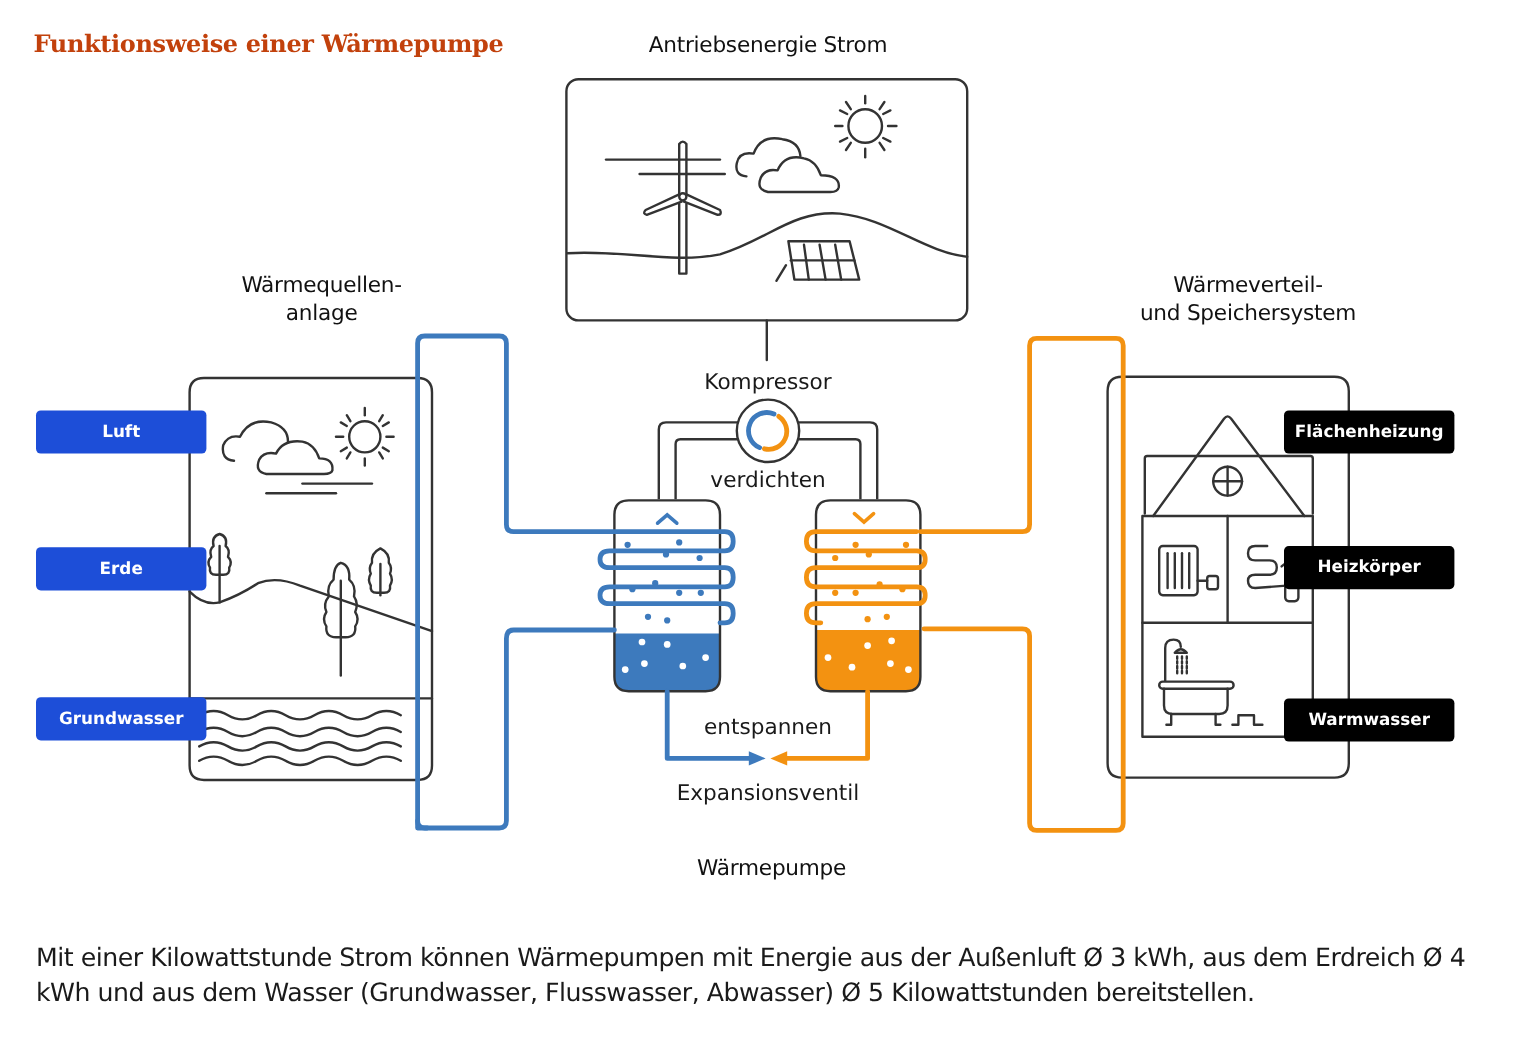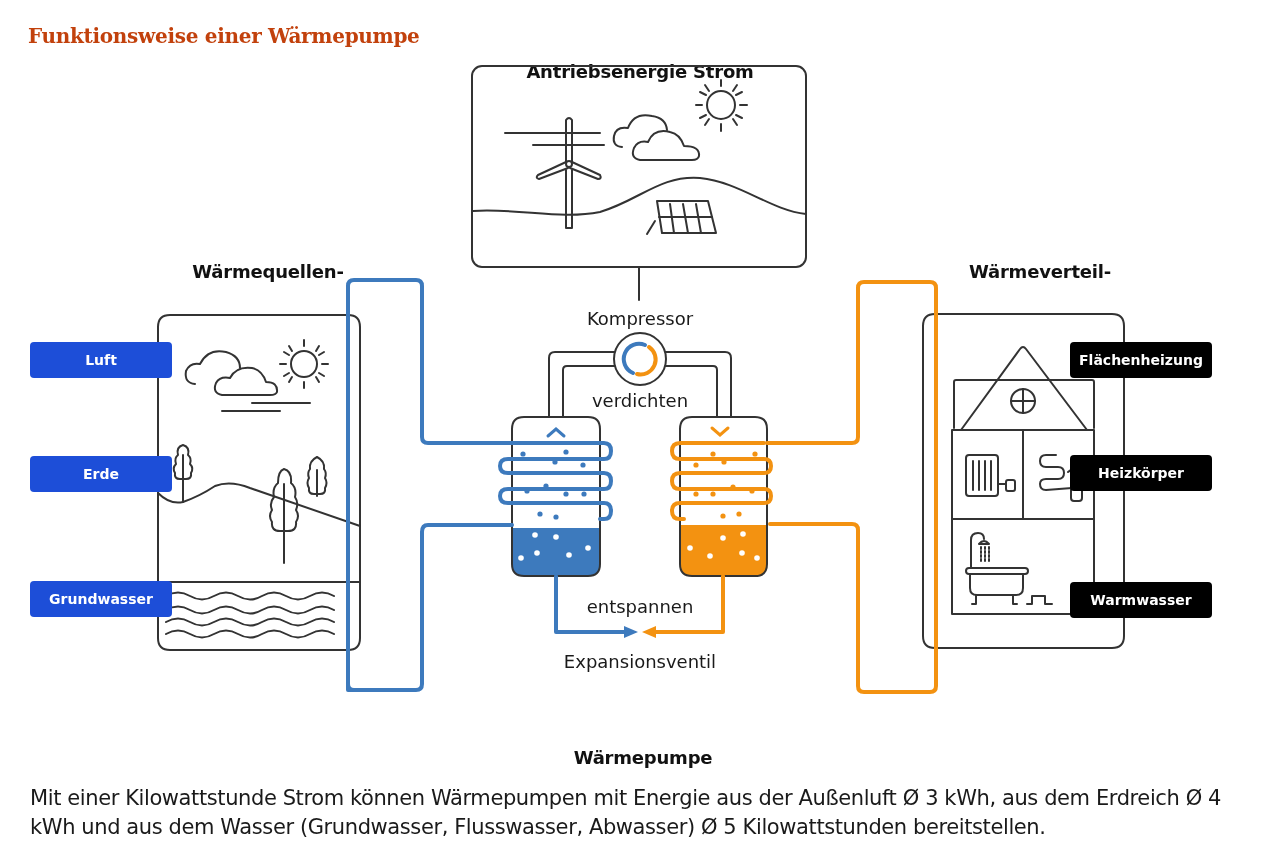--- a/index.html
+++ b/index.html
@@ -1,19 +1,19 @@
 <!DOCTYPE html>
 <html><head>
 <meta charset="utf-8">
 <style>
   html, body { margin:0; padding:0; background:#ffffff; }
   body { width:1280px; height:865px; position:relative; overflow:hidden; font-family:"DejaVu Sans", sans-serif; color:#1a1a1a; }
   .abs { position:absolute; }
   #page-title { left:28px; top:24px; font-family:"DejaVu Serif", serif; font-weight:bold; font-size:20px; color:#c2410c; letter-spacing:-0.3px; }
-  .heading { font-weight:bold; font-size:18px; text-align:center; color:#111; line-height:24px; letter-spacing:-0.2px;margin-top:34px; }
+  .heading { font-weight:normal; font-size:18px; text-align:center; color:#111; line-height:24px; letter-spacing:-0.2px; }
   #strom-heading { left:472px; top:26px; width:336px; }
   #quellen-heading { left:168px; top:226px; width:200px; }
   #verteil-heading { left:920px; top:226px; width:240px; }
   #pumpe-heading { left:543px; top:712px; width:200px; }
   .label { font-size:18px; text-align:center; color:#1a1a1a; }
   #kompressor-label { left:560px; top:308px; width:160px; }
   #verdichten-label { left:560px; top:390px; width:160px; }
   #entspannen-label { left:560px; top:596px; width:160px; }
   #ventil-label { left:540px; top:651px; width:200px; }
   .tag { position:absolute; height:36px; border-radius:4px; color:#fff; font-weight:bold; font-size:14px; display:flex; align-items:center; justify-content:center; }
@@ -23,23 +23,25 @@
   svg#scene { position:absolute; left:0; top:0; }
 </style>
 </head>
 <body>
 
 <div id="page-title" class="abs">Funktionsweise einer Wärmepumpe</div>
 
 <div id="strom-heading" class="abs heading">Antriebsenergie Strom</div>
 <div id="quellen-heading" class="abs heading">
   <div>Wärmequellen-</div>
+  <div>anlage</div>
 </div>
 <div id="verteil-heading" class="abs heading">
   <div>Wärmeverteil-</div>
+  <div>und Speichersystem</div>
 </div>
 <div id="pumpe-heading" class="abs heading">Wärmepumpe</div>
 
 <svg id="scene" width="1280" height="865" viewBox="0 0 1280 865">
   <g fill="none" stroke="#333" stroke-width="2" stroke-linecap="round" stroke-linejoin="round">
 
     <g>
       <rect x="472" y="66" width="334" height="201" rx="10"></rect>
       <line x1="639" y1="267" x2="639" y2="300"></line>
       <path d="M473 211 C520 208 560 220 600 212 C640 200 660 175 700 178 C740 182 770 210 806 214"></path>

